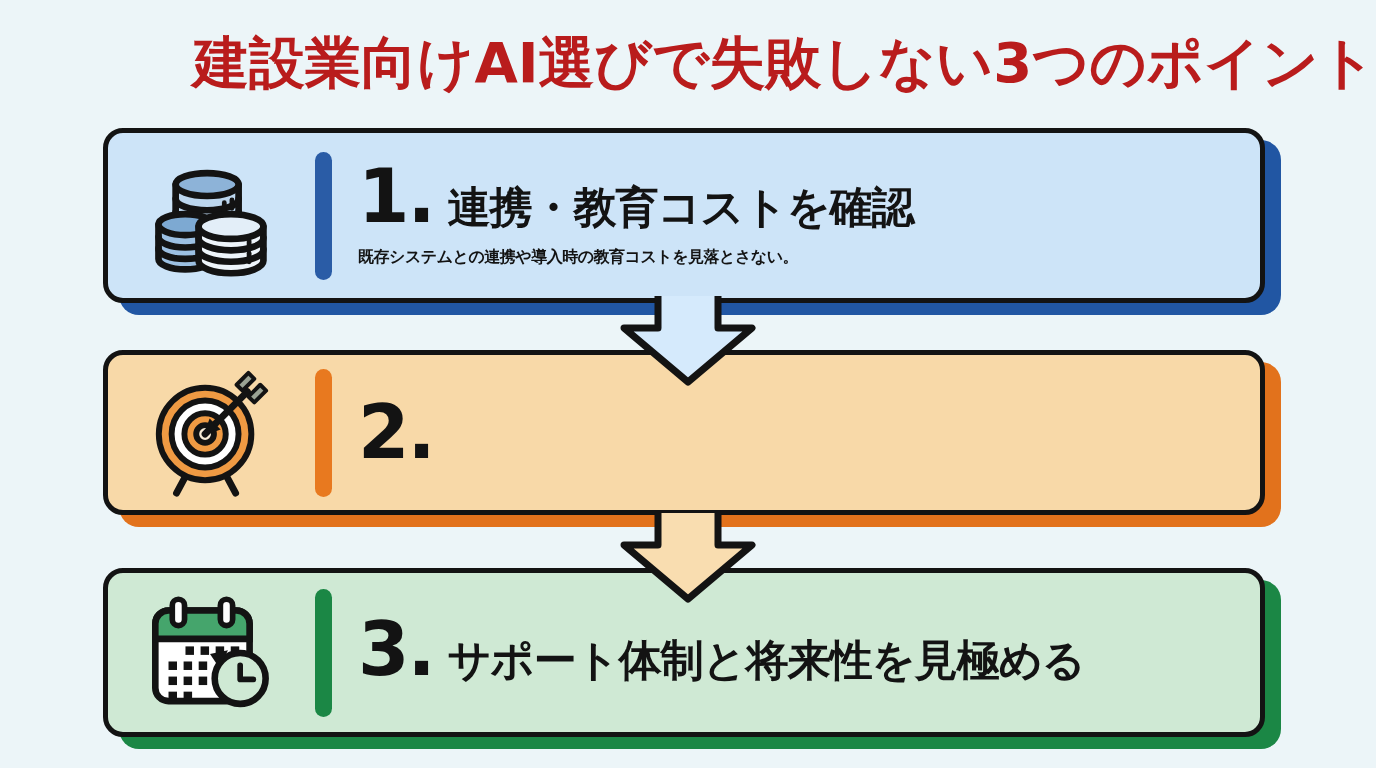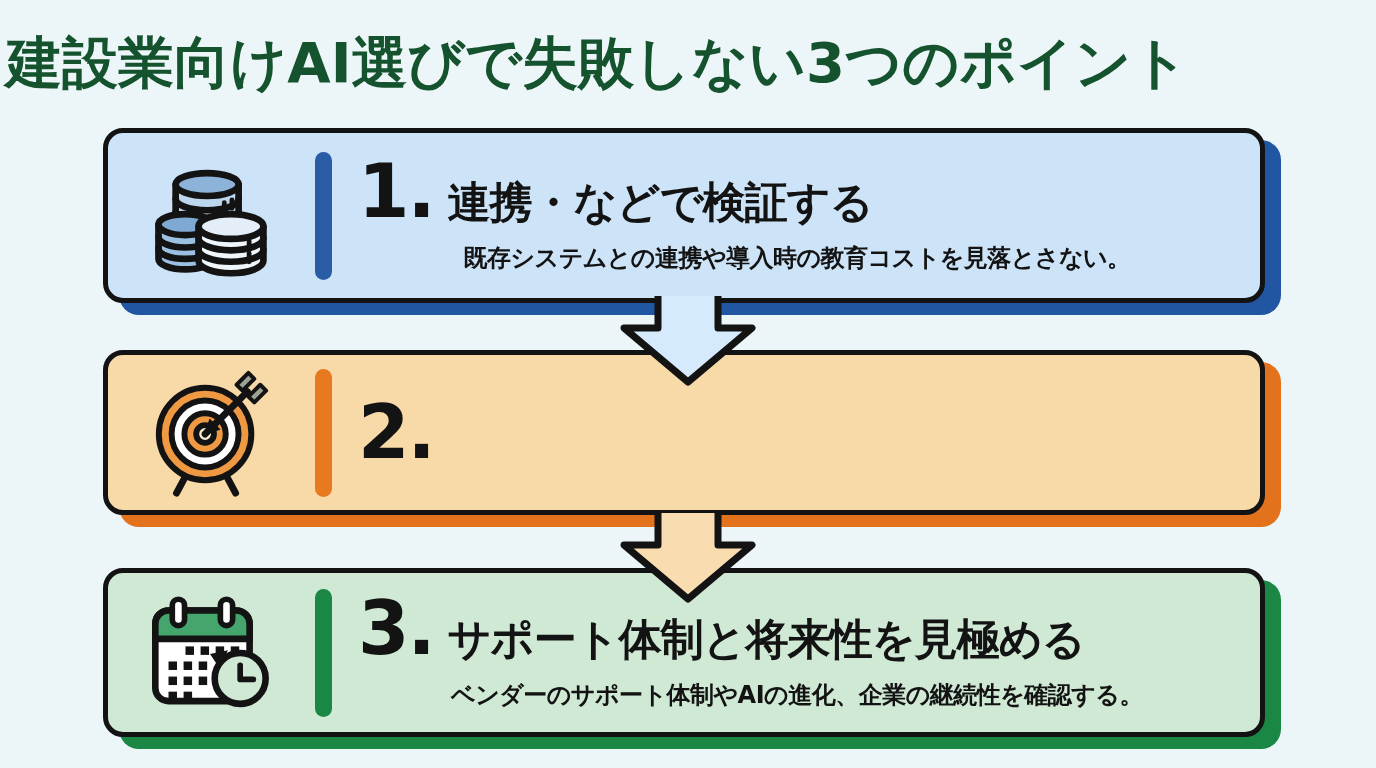--- a/index.html
+++ b/index.html
@@ -5,22 +5,22 @@
   * { margin:0; padding:0; box-sizing:border-box; }
   html,body { background:#dfe8ec; }
   .page {
     position:relative; width:1376px; height:768px; overflow:hidden;
     background:#ecf5f8;
     font-family:"DejaVu Sans", sans-serif;
     color:#131313;
   }
   .title {
     position:absolute; top:26px; left:0; width:100%;
-    text-align:left; font-size:56px; font-weight:900;
-    letter-spacing:0px; color:#14532d;padding-left:6px;
+    text-align:right; font-size:56px; font-weight:900;
+    letter-spacing:0px; color:#b91c1c;padding-left:6px;
   }
   .card {
     position:absolute; left:103px; width:1162px;
     background:#fff; border:5px solid #131313; border-radius:20px;
     display:flex; align-items:center;
     padding-left:34px; padding-right:24px;
   }
   .card-1 { top:128px; height:175px; background:#cde4f8; box-shadow:16px 12px 0 0 #2156a3; }
   .card-2 { top:350px; height:165px; background:#f8d9a8; box-shadow:16px 12px 0 0 #e2721c; }
   .card-3 { top:568px; height:169px; background:#cfe9d4; box-shadow:16px 12px 0 0 #1b8745; }
@@ -29,21 +29,21 @@
     flex:none; width:17px; height:128px; border-radius:10px; margin-left:38px;
   }
   .bar-blue   { background:#2a5ca6; }
   .bar-orange { background:#e8791f; }
   .bar-green  { background:#1b8745; }
   .content { flex:1; margin-left:26px; display:flex; flex-direction:column; justify-content:center; }
   .headline { display:flex; align-items:baseline; gap:14px; }
   .step-number { font-size:74px; font-weight:800; line-height:0.9; letter-spacing:-2px; }
   .step-heading { font-size:43px; font-weight:800; letter-spacing:-1px; }
   .step-desc {
-    margin-top:10px; font-size:24px; font-weight:700; text-align:center;
+    margin-top:10px; font-size:16px; font-weight:700; text-align:left;
     letter-spacing:-0.5px;
   }
   .arrow { position:absolute; width:136px; height:92px; z-index:6; }
   .arrow-1 { left:620px; top:296px; }
   .arrow-2 { left:620px; top:513px; }
   .card { z-index:2; }
 </style>
 </head>
 <body>
 
@@ -72,21 +72,21 @@
           <ellipse cx="87" cy="76" rx="34" ry="13" fill="#e3eef8"></ellipse>
           <path d="M106,91 L106,100" stroke-width="5"></path>
           <path d="M106,104 L106,113" stroke-width="5"></path>
         </g>
       </svg>
     </div>
     <div class="accent-bar bar-blue"></div>
     <div class="content">
       <div class="headline">
         <span class="step-number">1.</span>
-        <h2 class="step-heading">連携・などで検証する</h2>
+        <h2 class="step-heading">連携・教育コストを確認</h2>
       </div>
       <p class="step-desc">既存システムとの連携や導入時の教育コストを見落とさない。</p>
     </div>
   </section>
 
   <svg class="arrow arrow-1" viewBox="0 0 136 92">
     <path d="M38,-8 L38,32 L4,32 L68,86 L132,32 L98,32 L98,-8" fill="#d5eafc" stroke="#131313" stroke-width="7" stroke-linejoin="round"></path>
   </svg>
 
   <section class="card card-2">
@@ -145,17 +145,16 @@
           <path d="M102,78 L102,93 L116,93" fill="none" stroke-width="6" stroke-linecap="round" stroke-linejoin="round"></path>
         </g>
       </svg>
     </div>
     <div class="accent-bar bar-green"></div>
     <div class="content">
       <div class="headline">
         <span class="step-number">3.</span>
         <h2 class="step-heading">サポート体制と将来性を見極める</h2>
       </div>
-      <p class="step-desc">ベンダーのサポート体制やAIの進化、企業の継続性を確認する。</p>
     </div>
   </section>
 
 </div>
 
 </body></html>

